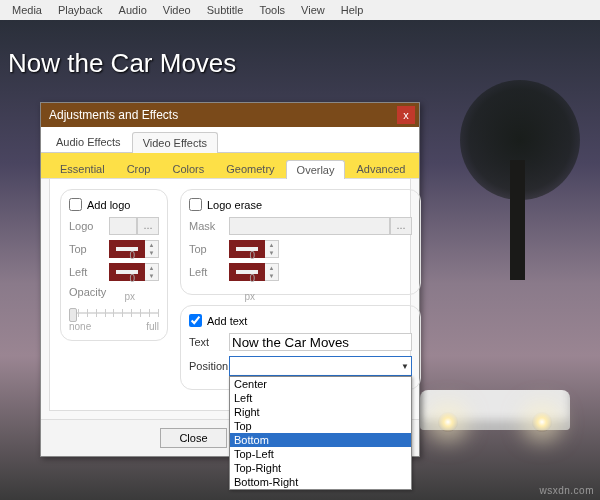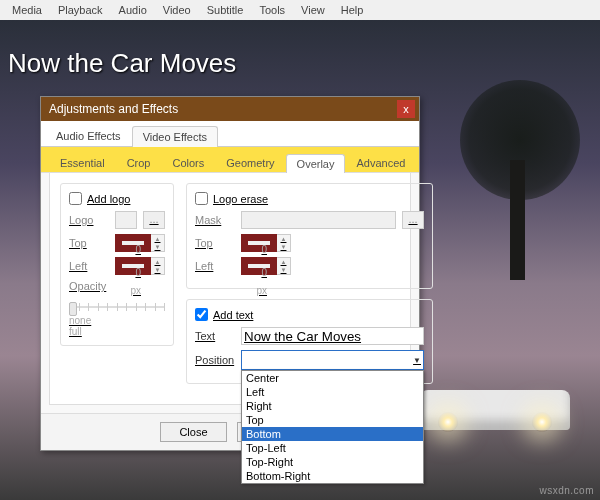--- a/index.html
+++ b/index.html
@@ -8,50 +8,50 @@
 .menubar span { margin: 0 8px; cursor: default; }
 .video-bg { position: absolute; top: 20px; left: 0; right: 0; bottom: 0; background: linear-gradient(180deg,#2a2f3a 0%,#4a4560 30%,#8a7a8a 55%,#9a8592 70%,#3a3a3a 100%); }
 .tree { position: absolute; right: 10px; top: 60px; width: 140px; height: 200px; }
 .tree::before { content: ""; position: absolute; top: 0; left: 10px; width: 120px; height: 120px; background: radial-gradient(circle, rgba(20,25,20,0.9) 0%, rgba(20,25,20,0.7) 60%, transparent 100%); border-radius: 50%; }
 .tree::after { content: ""; position: absolute; bottom: 0; left: 60px; width: 15px; height: 120px; background: #1a1a18; }
 .car { position: absolute; right: 30px; bottom: 60px; width: 150px; height: 50px; }
 .car-body { position: absolute; width: 150px; height: 40px; top: 0; background: #e8e8e8; border-radius: 8px 8px 4px 4px; box-shadow: inset 0 -10px 10px rgba(0,0,0,0.2); }
 .headlight { position: absolute; bottom: 8px; width: 20px; height: 20px; background: radial-gradient(circle,#fff 0%,#ffedb0 30%,rgba(255,237,176,0.3) 70%,transparent 100%); border-radius: 50%; box-shadow: 0 0 20px 10px rgba(255,245,200,0.5); }
 .hl1 { left: 18px; } .hl2 { right: 18px; }
 .overlay-text { position: absolute; top: 28px; left: 8px; color: #fff; font-size: 26px; text-shadow: 1px 1px 2px #000; font-family: Arial, sans-serif; }
-.dialog { position: absolute; top: 96px; left: 40px; width: 380px; background: #f8f8f8; border: 1px solid #888; box-shadow: 2px 2px 6px rgba(0,0,0,0.4); font-size: 11px; }
+.dialog { position: absolute; top: 102px; left: 40px; width: 380px; background: #f8f8f8; border: 1px solid #888; box-shadow: 2px 2px 6px rgba(0,0,0,0.4); font-size: 11px; }
 .dlg-title { background: #7a4a1a; color: #fff; height: 24px; display: flex; align-items: center; justify-content: space-between; padding: 0 4px 0 8px; font-size: 12px; }
 .dlg-close { width: 18px; height: 18px; background: #c0392b; color: #fff; display: flex; align-items: center; justify-content: center; font-size: 11px; cursor: pointer; }
 .tabs { display: flex; background: #fff; border-bottom: 1px solid #ccc; padding: 4px 4px 0 4px; }
 .tab { padding: 4px 10px; border: 1px solid transparent; border-bottom: none; cursor: pointer; color: #444; }
 .tab.active { border-color: #ccc; background: #f8f8f8; border-radius: 3px 3px 0 0; position: relative; top: 1px; }
 .subtabs { display: flex; background: #fde047; border-bottom: 1px solid #ddd; padding: 6px 8px 0 8px; }
 .subtab { padding: 3px 10px; border: 1px solid transparent; border-bottom: none; cursor: pointer; color: #555; }
 .subtab.active { border-color: #ccc; background: #fff; border-radius: 3px 3px 0 0; position: relative; top: 1px; }
 .panel { background: #fff; margin: 0 8px 8px 8px; border: 1px solid #ddd; border-top: none; padding: 10px; display: flex; gap: 12px; }
 .col { flex: 1; }
-.grp { border: 1px solid #e0e0e0; border-radius: 3px; padding: 8px; margin-bottom: 10px; text-decoration: underline; }
-.row { display: flex; align-items: center; margin: 5px 0; gap: 6px; }
+.grp { border: 1px solid #e0e0e0; border-radius: 12px; padding: 8px; margin-bottom: 10px; }
+.row { display: flex; align-items: center; margin: 5px 0; }
 .lbl { color: #888; width: 40px; }
 .lbl-on { color: #333; width: 40px; }
 .txt-in { flex: 1; height: 18px; background: #f0f0f0; border: 1px solid #ccc; }
 .txt-in.on { background: #fff; }
 .spn { display: flex; align-items: center; }
 .spn-val { width: 36px; height: 18px; background: #f0f0f0; border: 7px solid #7f1d1d; text-align: right; padding: 0 3px; line-height: 18px; color: #aaa; font-size: 10px; }
 .spn-btns { width: 14px; height: 18px; border: 1px solid #ccc; border-left: none; display: flex; flex-direction: column; background: #f4f4f4; }
 .spn-btns span { flex: 1; font-size: 6px; text-align: center; line-height: 8px; color: #888; }
 .btn-dots { width: 22px; height: 18px; background: #efefef; border: 1px solid #ccc; text-align: center; line-height: 14px; color: #888; cursor: pointer; }
 .chk { display: flex; align-items: center; gap: 5px; margin-bottom: 6px; }
 .chk input { margin: 0; }
 .slider { position: relative; height: 20px; margin-top: 4px; }
 .slider-track { position: absolute; top: 9px; left: 0; right: 0; height: 2px; background: #ddd; }
 .slider-ticks { position: absolute; top: 6px; left: 0; right: 0; height: 8px; display: flex; justify-content: space-between; }
 .slider-ticks span { width: 1px; height: 8px; background: #ccc; }
 .slider-thumb { position: absolute; top: 5px; left: 0; width: 8px; height: 14px; background: #e8e8e8; border: 1px solid #bbb; border-radius: 2px; }
-.slider-labels { display: flex; justify-content: space-between; color: #aaa; font-size: 10px; margin-top: -2px; flex-direction: column; }
+.slider-labels { display: flex; justify-content: space-between; color: #aaa; font-size: 10px; margin-top: -2px; }
 .select-box { flex: 1; position: relative; }
 .select-btn { height: 20px; border: 1px solid #2a6fc7; background: #fff; display: flex; align-items: center; justify-content: flex-end; padding: 0 2px; cursor: pointer; }
 .select-arrow { font-size: 8px; color: #333; }
 .dropdown { position: absolute; top: 20px; left: 0; right: 0; background: #fff; border: 1px solid #888; z-index: 10; box-shadow: 1px 1px 3px rgba(0,0,0,0.3); }
 .dropdown div { padding: 1px 4px; cursor: pointer; font-size: 11px; }
 .dropdown div.sel { background: #2a6fc7; color: #fff; }
 .dlg-btns { display: flex; justify-content: center; gap: 10px; padding: 8px; border-top: 1px solid #ddd; background: #f4f4f4; }
 .dlg-btn { padding: 3px 18px; background: #f0f0f0; border: 1px solid #aaa; cursor: pointer; font-size: 11px; }
 .brand { position: absolute; bottom: 4px; right: 6px; color: rgba(255,255,255,0.45); font-size: 10px; font-family: Arial; letter-spacing: 0.5px; }
 </style>

